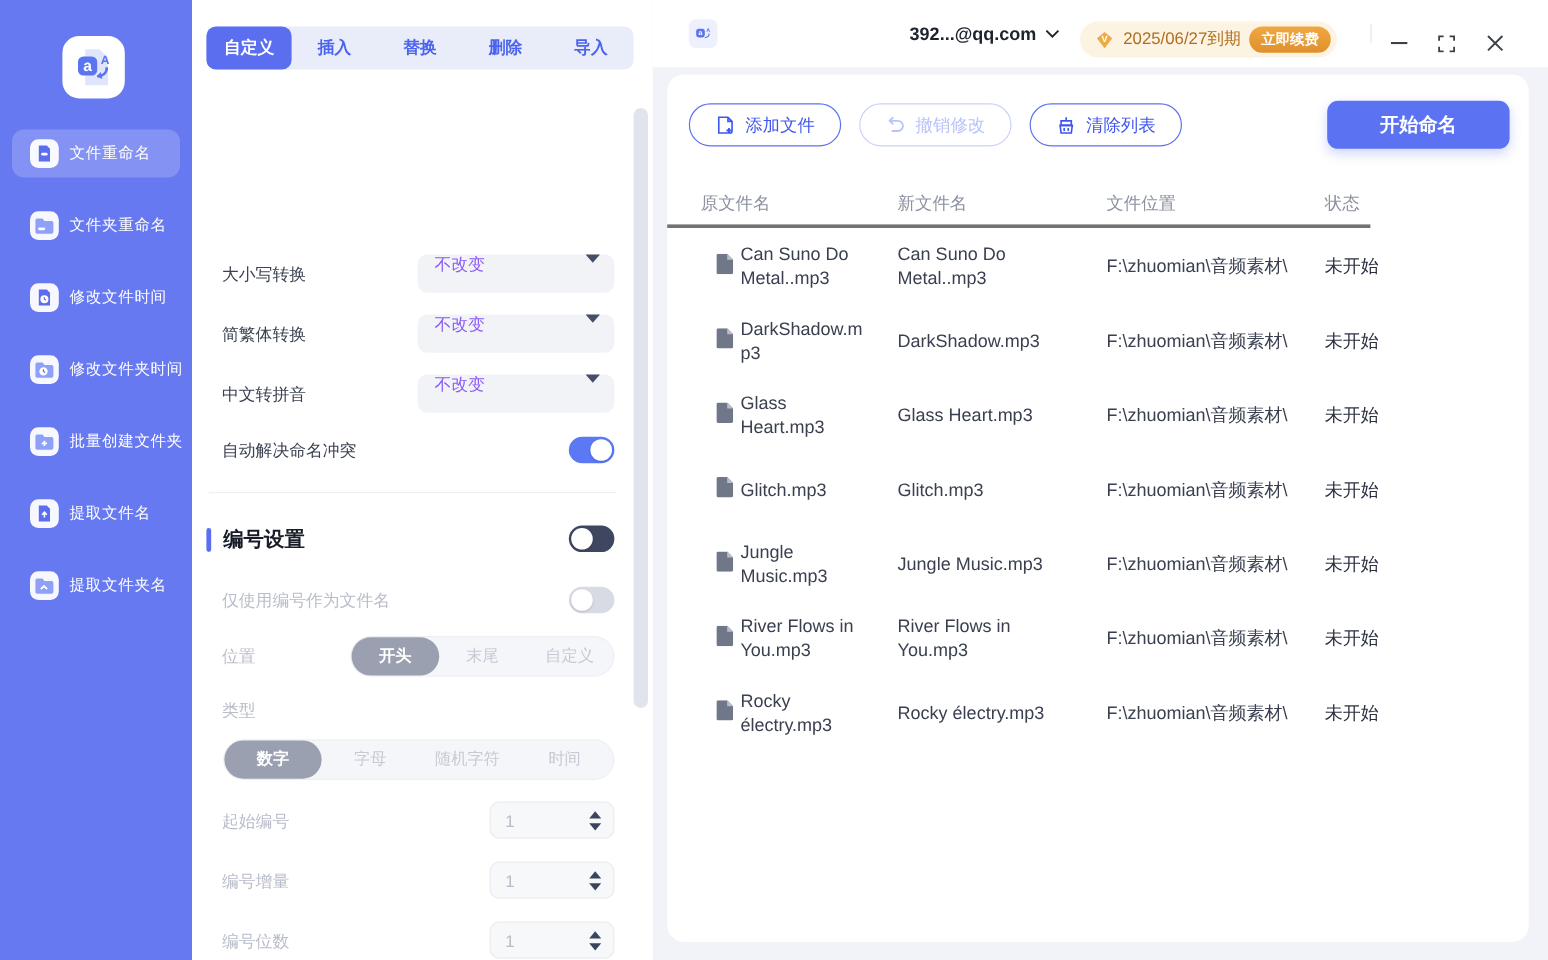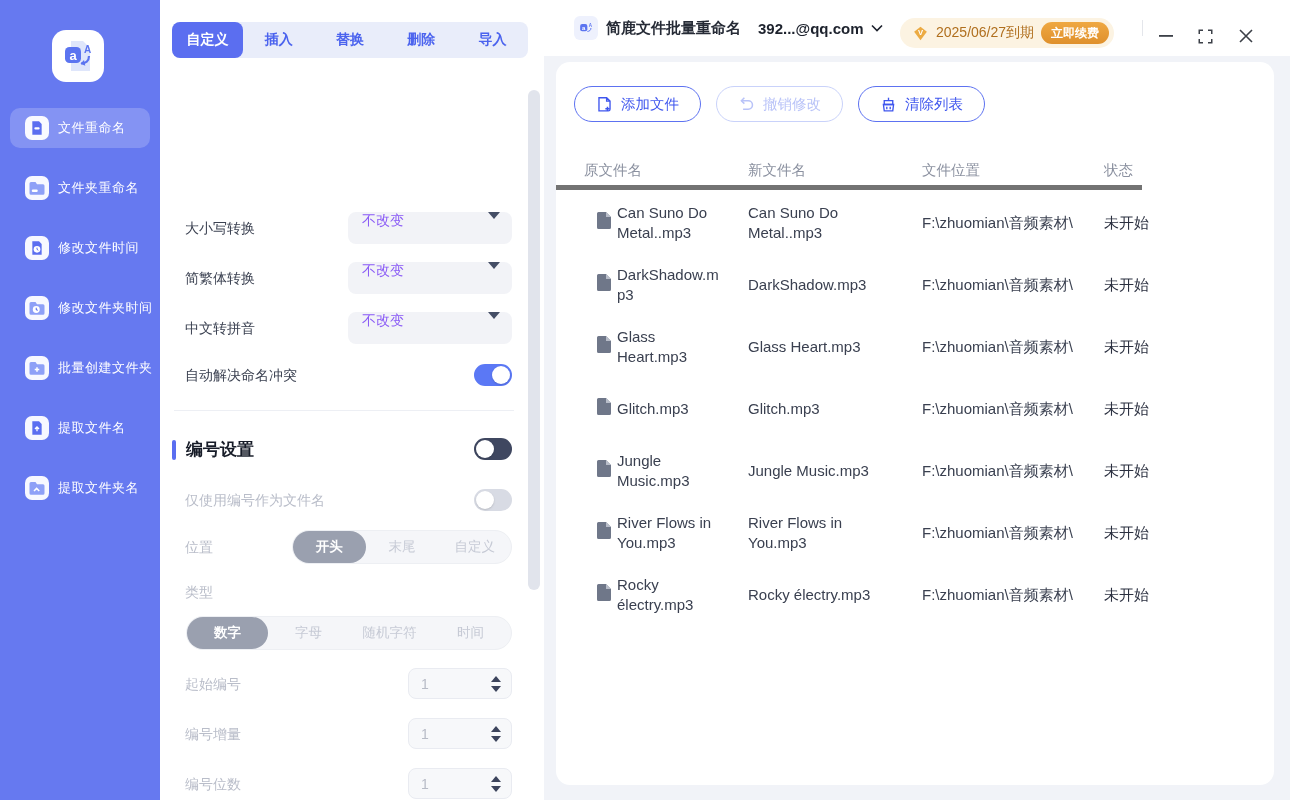--- a/index.html
+++ b/index.html
@@ -63,21 +63,21 @@
   .badge{position:absolute;left:356px;top:18px;height:30px;background:var(--warn-bg);border-radius:15px;display:flex;align-items:center;gap:7px;padding:0 5px 0 12px;cursor:pointer;}
   .badge-text{font-size:14px;color:var(--warn-text);white-space:nowrap;}
   .renew{height:22px;border-radius:11px;background:linear-gradient(180deg,#efa842,#df902c);color:#fff;font-size:12px;font-weight:700;display:flex;align-items:center;padding:0 10px;cursor:pointer;white-space:nowrap;text-align:center;}
   .tb-sep{position:absolute;left:598px;top:20px;width:1px;height:16px;background:#e4e6eb;}
   .winbtn{position:absolute;top:24px;width:24px;height:24px;display:flex;align-items:center;justify-content:center;cursor:pointer;color:#3c4048;}
 
   .card{position:absolute;left:12px;top:62px;width:718px;height:723px;background:#fff;border-radius:14px;}
   .pill{position:absolute;top:24px;height:36px;border-radius:18px;border:1px solid #5d72f1;background:#fff;color:#3f56ee;display:flex;align-items:center;gap:8px;padding:0 21px;font-size:14.5px;font-weight:500;cursor:pointer;white-space:nowrap;}
   .pill.disabled{border-color:#c9d2fa;color:#b9c3f8;cursor:default;}
   .start-btn{position:absolute;right:16px;top:22px;width:152px;height:40px;border-radius:9px;background:#5b72f3;color:#fff;font-size:16px;font-weight:700;display:flex;align-items:center;justify-content:center;cursor:pointer;box-shadow:0 4px 10px rgba(91,114,243,.3);}
-  .thead{position:absolute;left:0;top:88px;width:586px;height:40px;border-bottom:5px solid #737373;}
+  .thead{position:absolute;left:0;top:88px;width:586px;height:40px;border-bottom:3px solid #737373;}
   .th{position:absolute;top:0;line-height:40px;font-size:14.5px;font-weight:500;color:var(--text-gray);white-space:nowrap;}
   .rows{position:absolute;left:0;top:130px;width:718px;}
   .trow{position:relative;width:718px;height:62px;cursor:default;}
   .cell{position:absolute;top:50%;transform:translateY(-50%);font-size:15px;color:#3a4050;line-height:20px;}
   .c-icon{left:41px;}
   .c-orig{left:61px;width:110px;overflow-wrap:anywhere;}
   .c-new{left:192px;width:152px;overflow-wrap:anywhere;}
   .c-path{left:366px;white-space:nowrap;}
   .c-status{left:548px;color:#2b3040;}
 </style>
@@ -252,21 +252,20 @@
   <div class="right">
     <div class="titlebar">
       <div class="hlogo">
         <svg width="18" height="18" viewBox="0 0 40 40">
           <rect x="7" y="11" width="16" height="16" rx="4.5" fill="#5b74f0"></rect>
           <text x="15" y="23.5" font-size="13" font-weight="bold" fill="#fff" text-anchor="middle">a</text>
           <text x="29.5" y="17" font-size="10" font-weight="bold" fill="#5b74f0" text-anchor="middle">A</text>
           <path d="M31 20c0 5-3.5 7.5-8 7.5" stroke="#5b74f0" stroke-width="2.2" fill="none"></path>
         </svg>
       </div>
-      <span class="htitle">简鹿文件批量重命名</span>
       <span class="account">
         <span>392...@qq.com</span>
         <svg width="12" height="8" viewBox="0 0 12 8" fill="none" stroke="#1d222d" stroke-width="1.6">
             <path d="M1 1.5l5 5 5-5"></path>
           </svg>
       </span>
       <span class="badge">
         <svg width="17" height="17" viewBox="0 0 20 20">
           <polygon points="10,2 17.5,8 10,18 2.5,8" fill="#ecab43"></polygon>
           <text x="10" y="11.5" font-size="9" font-weight="bold" fill="#fff" text-anchor="middle">V</text>
@@ -309,20 +308,21 @@
       </div>
       <div class="pill" style="left:302px;">
         <svg width="17" height="17" viewBox="0 0 20 20" fill="none" stroke="#3f56ee" stroke-width="1.6">
           <path d="M10 2v3.5"></path>
           <path d="M5 5.5h10v4.5H5z"></path>
           <path d="M4 10h12l-1 7.5H5z"></path>
           <path d="M8 12.5v3M12 12.5v3"></path>
         </svg>
         <span>清除列表</span>
       </div>
+      <div class="start-btn">开始命名</div>
 
       <div class="thead" id="thead">
           <span class="th" style="left:28px">原文件名</span>
           <span class="th" style="left:192px">新文件名</span>
           <span class="th" style="left:366px">文件位置</span>
           <span class="th" style="left:548px">状态</span>
         </div>
       <div class="rows" id="rows">
           <div class="trow">
        <span class="cell c-icon"><svg width="14" height="17" viewBox="0 0 14 17">

